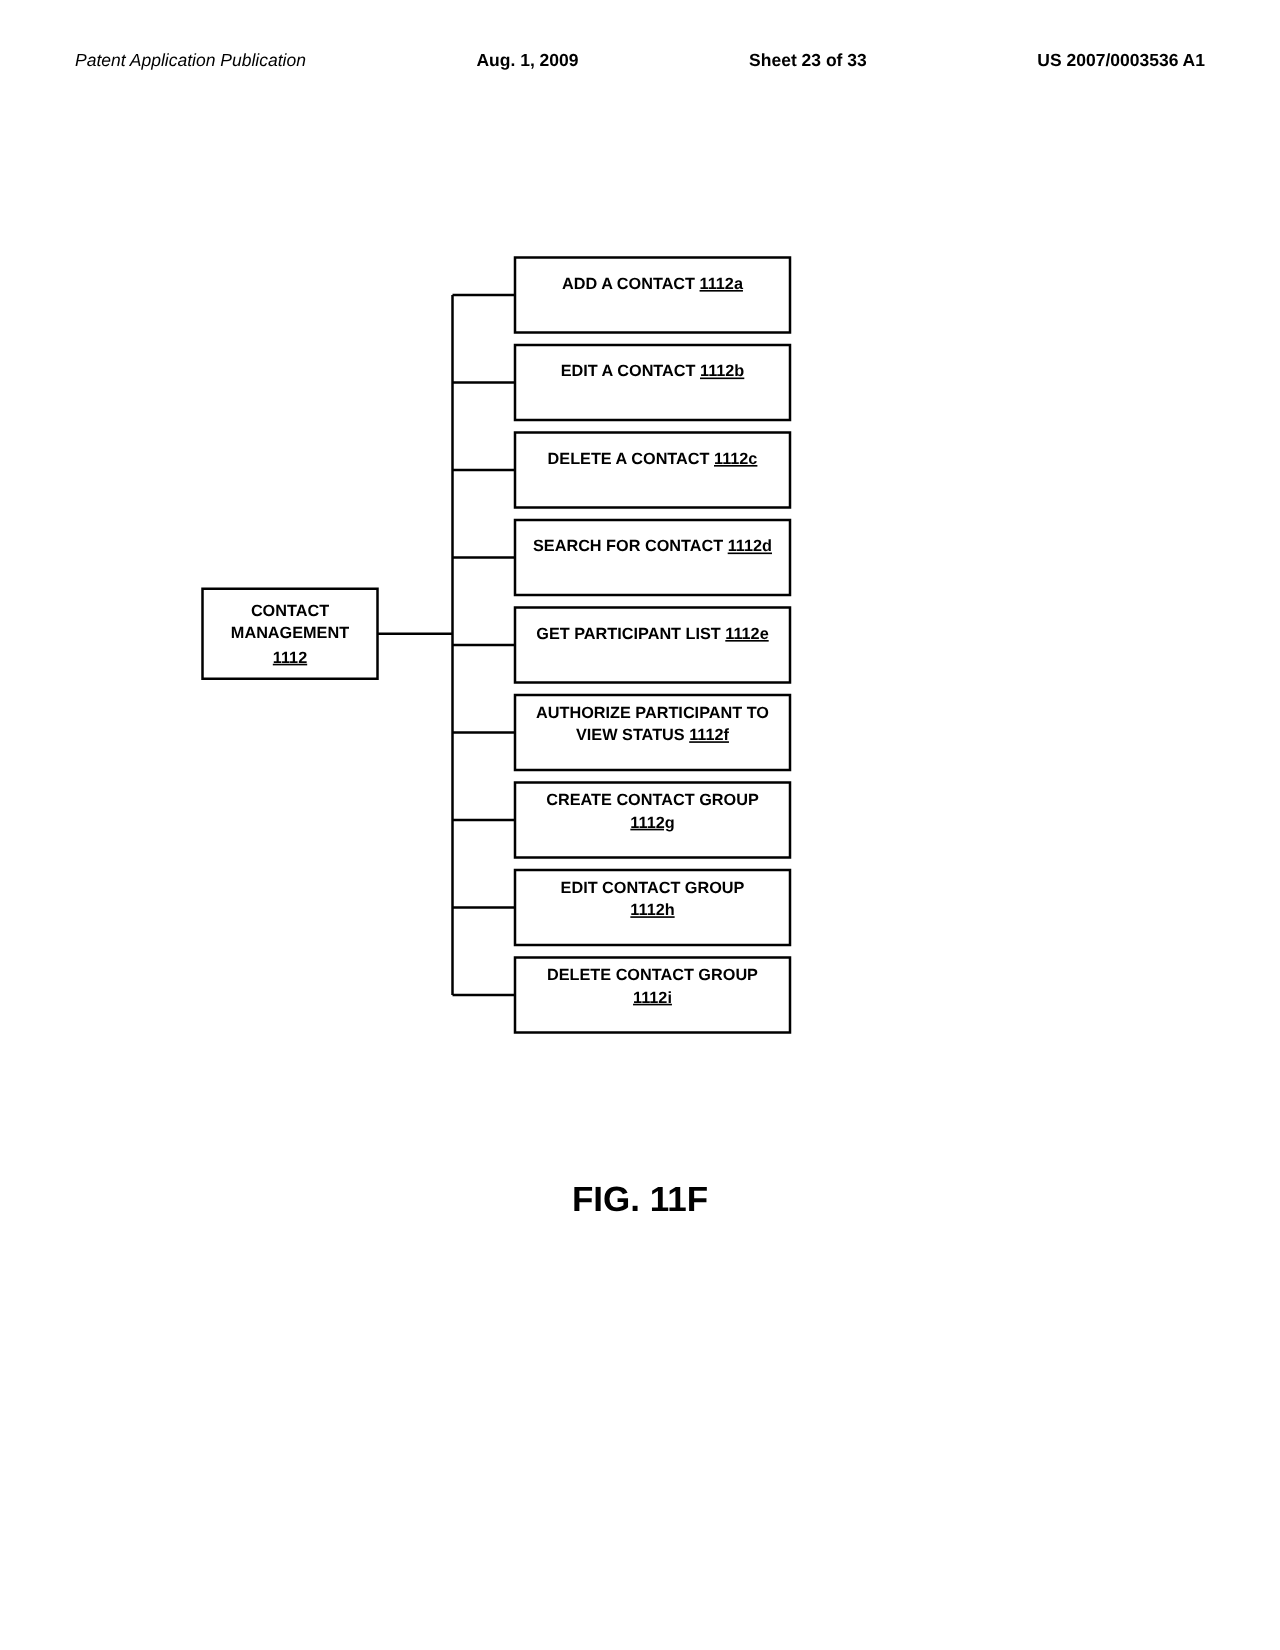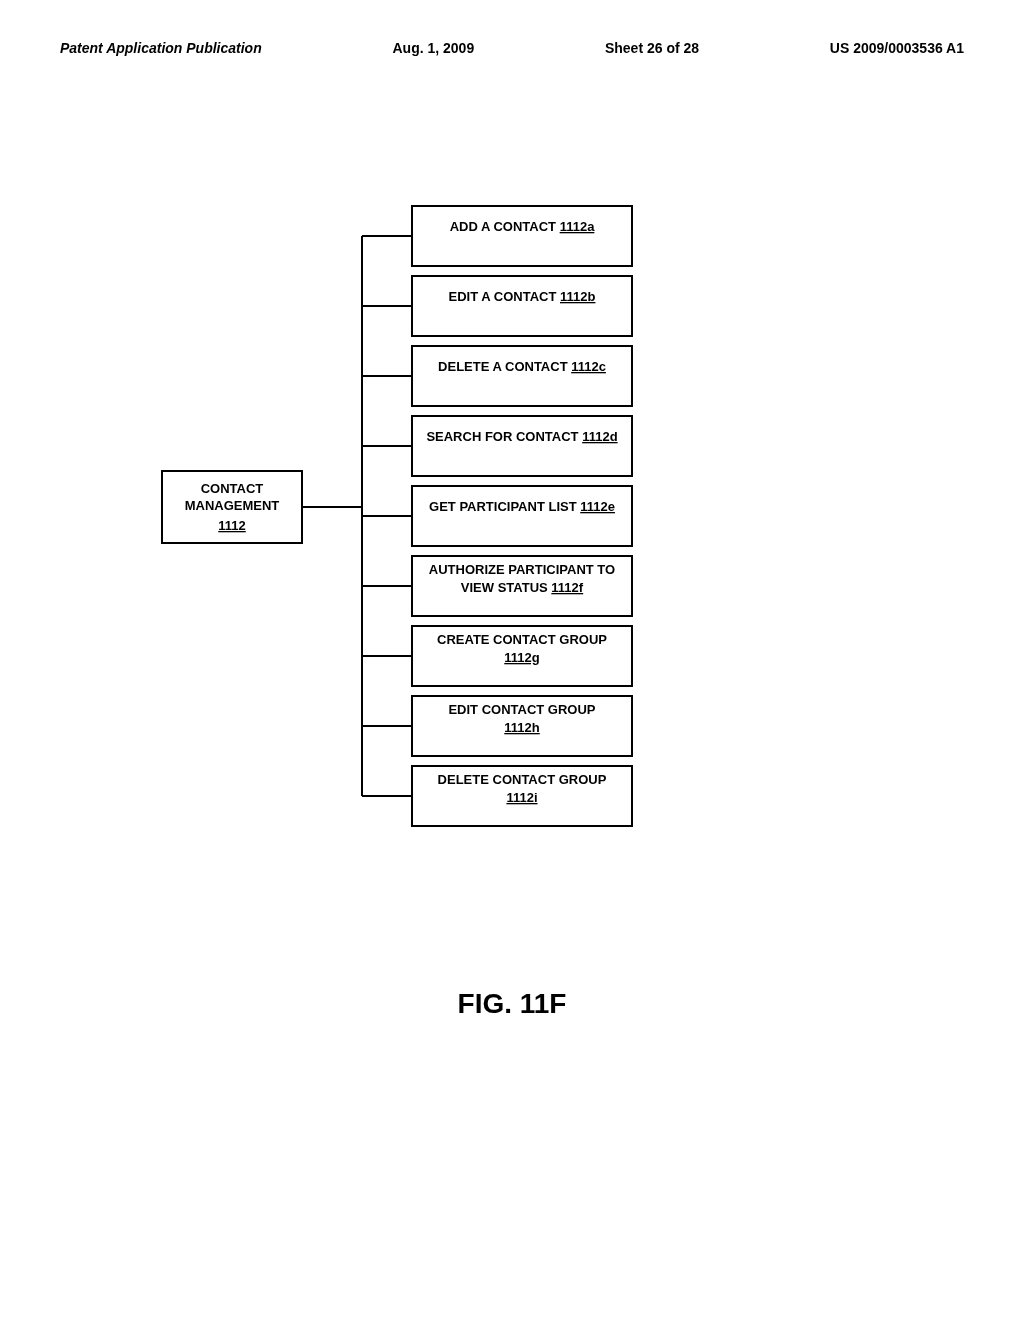--- a/index.html
+++ b/index.html
@@ -15,45 +15,45 @@
     .header {
       display: flex;
       justify-content: space-between;
       padding: 40px 60px 20px 60px;
       font-size: 14px;
       font-weight: bold;
     }
 
     .header-left {
       font-style: italic;
-      font-weight: bold;
+      font-weight: normal;
     }
 
     .figure-label {
       text-align: center;
-      margin-top: 112px;
+      margin-top: 68px;
       font-size: 28px;
       font-weight: bold;
     }
 
     
     .diagram-svg-wrapper {
       display: flex;
       justify-content: center;
       margin-top: 80px;
     }
   </style>
 </head>
 <body>
 
 <div class="header">
   <span class="header-left">Patent Application Publication</span>
   <span>Aug. 1, 2009</span>
-  <span>Sheet 26 of 28</span>
-  <span>US 2009/0003536 A1</span>
+  <span>Sheet 23 of 33</span>
+  <span>US 2007/0003536 A1</span>
 </div>
 
 <div class="diagram-svg-wrapper">
   <svg width="720" height="720" viewBox="0 0 720 720" xmlns="http://www.w3.org/2000/svg">
 
     <rect x="10" y="315" width="140" height="72" fill="white" stroke="black" stroke-width="2"></rect>
     <text x="80" y="337" text-anchor="middle" font-family="Arial" font-size="13" font-weight="bold">CONTACT</text>
     <text x="80" y="354" text-anchor="middle" font-family="Arial" font-size="13" font-weight="bold">MANAGEMENT</text>
     <text x="80" y="374" text-anchor="middle" font-family="Arial" font-size="13" font-weight="bold" text-decoration="underline">1112</text>
 

